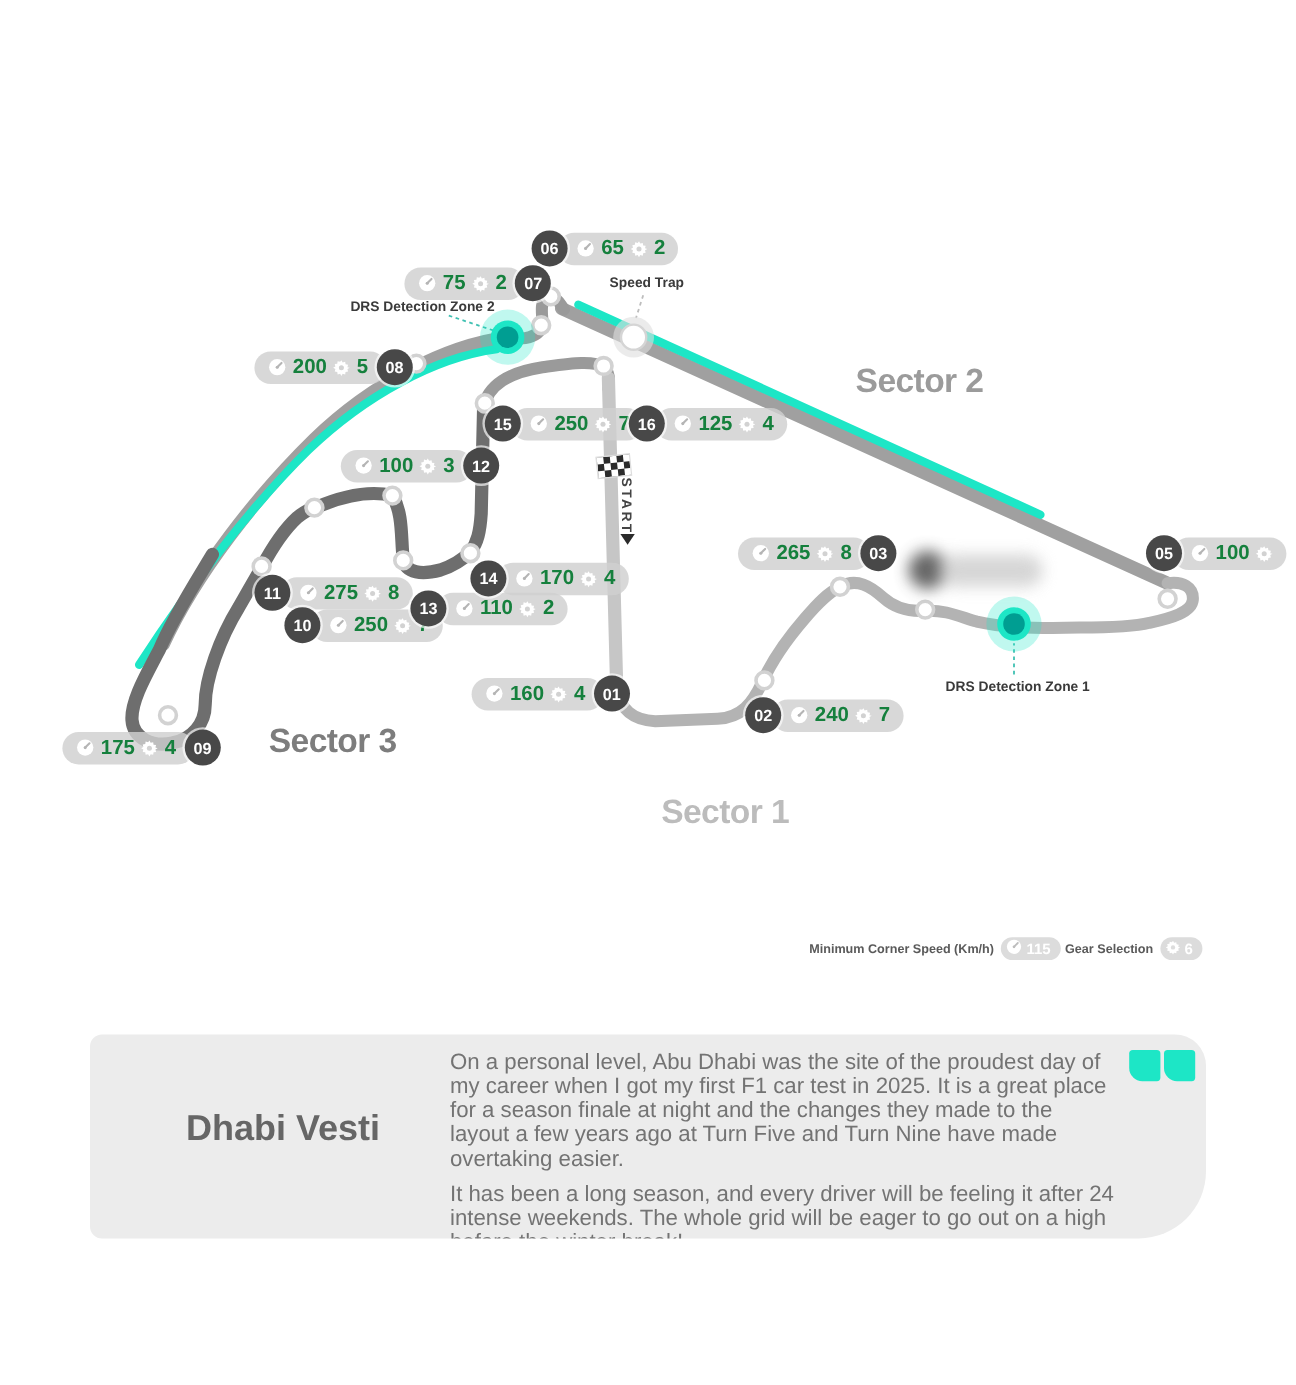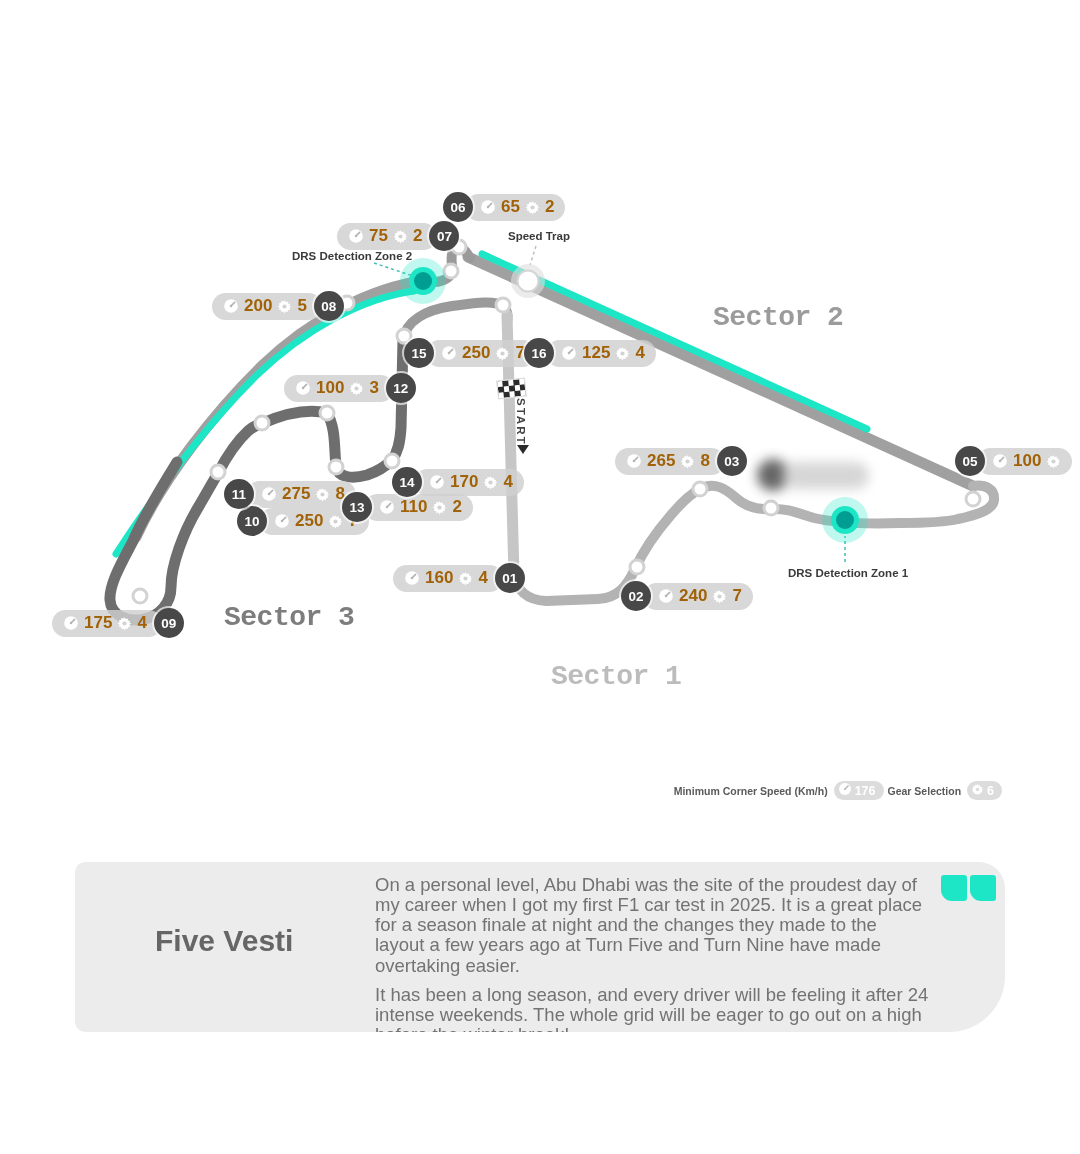--- a/index.html
+++ b/index.html
@@ -13,21 +13,21 @@
   .t-dark  {fill:none;stroke:#6e6e6e;stroke-width:11;stroke-linecap:round;stroke-linejoin:round;}
   .t-light {fill:none;stroke:#b3b3b3;stroke-width:10;stroke-linecap:round;stroke-linejoin:round;}
   .t-light2{fill:none;stroke:#c6c6c6;stroke-width:11;stroke-linecap:round;}
   .t-teal  {fill:none;stroke:var(--teal,#1de6c6);stroke-width:7;stroke-linecap:round;}
   .node    {fill:#fff;stroke:#d2d2d2;stroke-width:3;}
   .dash-gray{stroke:#bdbdbd;stroke-width:1.5;fill:none;stroke-dasharray:3 3;}
   .dash-teal{stroke:#3fc0b2;stroke-width:1.5;fill:none;stroke-dasharray:3 3;}
 
   
   .map-label{position:absolute;font-weight:700;color:#3a3a3a;font-size:11.5px;white-space:nowrap;}
-  .sector{position:absolute;font-weight:800;font-size:28px;letter-spacing:-.5px;white-space:nowrap;font-family:Liberation Mono, monospace;}
+  .sector{position:absolute;font-weight:800;font-size:28px;letter-spacing:-.5px;white-space:nowrap;}
   #sector1{left:551px;top:661px;color:#bcbcbc;}
   #sector2{left:713px;top:302px;color:#9b9b9b;}
   #sector3{left:224px;top:602px;color:#7d7d7d;}
   #speed-trap-label{left:508px;top:230px;}
   #drs2-label{left:258px;top:250px;padding-left:34px;}
   #drs1-label{left:788px;top:567px;}
 
   
   #start-flag{position:absolute;left:497px;top:379px;width:27px;height:17px;
       background:repeating-conic-gradient(#2b2b2b 0 25%,#fff 0 50%) 0 0/11px 11.4px;
@@ -36,21 +36,21 @@
       font-size:11.5px;font-weight:700;letter-spacing:2px;color:#444;}
   #start-arrow{position:absolute;left:517px;top:445px;width:0;height:0;
       border-left:6px solid transparent;border-right:6px solid transparent;border-top:9px solid #2b2b2b;}
 
   
   .badge{position:absolute;display:flex;align-items:center;height:30px;}
   .tnum{width:30px;height:30px;border-radius:50%;background:#484848;color:#fff;
       display:flex;align-items:center;justify-content:center;font-size:13.5px;font-weight:800;
       box-shadow:0 0 0 2px rgba(255,255,255,.65);position:relative;z-index:2;flex:0 0 auto;}
   .pill{display:flex;align-items:center;gap:5px;height:27px;border-radius:14px;
-      background:rgba(208,208,208,.82);padding:0 11px;color:#a16207;font-size:17px;font-weight:800;
+      background:rgba(208,208,208,.82);padding:0 11px;color:#15803d;font-size:17px;font-weight:800;
       white-space:nowrap;}
   .badge.cf .pill{margin-left:-8px;padding-left:15px;}
   .badge.pf .pill{margin-right:-8px;padding-right:15px;}
   .badge .icon{display:flex;align-items:center;}
 
   
   #redacted-badge{position:absolute;left:757px;top:459px;display:flex;align-items:center;
       filter:blur(6px);opacity:.85;}
   #redacted-badge .blob{width:32px;height:32px;border-radius:50%;background:#4b4b4b;}
   #redacted-badge .bar{width:86px;height:27px;border-radius:14px;background:#cfcfcf;margin-left:-6px;}
@@ -324,21 +324,21 @@
           <span>250</span>
           <span class="icon">
             <svg viewBox="0 0 20 20" width="15" height="15">
               <path fill="#fff" d="M10 1.5l1.4 2.5 2.8-.7.4 2.8 2.8.4-.7 2.8L19.2 10l-2.5 1.4.7 2.8-2.8.4-.4 2.8-2.8-.7L10 19.2l-1.4-2.5-2.8.7-.4-2.8-2.8-.4.7-2.8L.8 10l2.5-1.4-.7-2.8 2.8-.4.4-2.8 2.8.7z"></path>
               <circle cx="10" cy="10" r="2.8" fill="#d2d2d2"></circle>
             </svg>
           </span>
           <span>7</span>
         </div>
       </div>
-      <div class="badge cf" style="left: 224px; top: 479px; text-align: right;">
+      <div class="badge cf" style="left: 212px; top: 479px; text-align: right;">
         <div class="tnum">11</div>
         <div class="pill">
           <span class="icon">
             <svg viewBox="0 0 20 20" width="16" height="16">
               <circle cx="10" cy="10" r="8.5" fill="#fff"></circle>
               <path d="M10 10 L14.5 5.5" stroke="#b5b5b5" stroke-width="2.2" stroke-linecap="round"></path>
               <circle cx="10" cy="10" r="1.6" fill="#b5b5b5"></circle>
             </svg>
           </span>
           <span>275</span>
@@ -462,39 +462,39 @@
     <div class="legend-row">
       <span class="legend-label">Minimum Corner Speed (Km/h)</span>
       <span class="legend-pill">
         <span class="icon">
           <svg viewBox="0 0 20 20" width="14" height="14">
               <circle cx="10" cy="10" r="8.5" fill="#fff"></circle>
               <path d="M10 10 L14.5 5.5" stroke="#bdbdbd" stroke-width="2.2" stroke-linecap="round"></path>
               <circle cx="10" cy="10" r="1.6" fill="#bdbdbd"></circle>
             </svg>
         </span>
-        <span>176</span>
+        <span>115</span>
       </span>
     </div>
     <div class="legend-row">
       <span class="legend-label">Gear Selection</span>
       <span class="legend-pill">
         <span class="icon">
           <svg viewBox="0 0 20 20" width="13" height="13">
               <path fill="#fff" d="M10 1.5l1.4 2.5 2.8-.7.4 2.8 2.8.4-.7 2.8L19.2 10l-2.5 1.4.7 2.8-2.8.4-.4 2.8-2.8-.7L10 19.2l-1.4-2.5-2.8.7-.4-2.8-2.8-.4.7-2.8L.8 10l2.5-1.4-.7-2.8 2.8-.4.4-2.8 2.8.7z"></path>
               <circle cx="10" cy="10" r="2.8" fill="#dcdcdc"></circle>
             </svg>
         </span>
         <span>6</span>
       </span>
     </div>
   </div>
 
   <div id="driver-card">
-    <div id="driver-name">Five Vesti</div>
+    <div id="driver-name">Dhabi Vesti</div>
     <div id="driver-quote">
       <p>On a personal level, Abu Dhabi was the site of the proudest day of my career when I got my first F1 car test in 2025. It is a great place for a season finale at night and the changes they made to the layout a few years ago at Turn Five and Turn Nine have made overtaking easier.</p>
       <p>It has been a long season, and every driver will be feeling it after 24 intense weekends. The whole grid will be eager to go out on a high before the winter break!</p>
     </div>
     <div id="quote-icon">
         <span></span>
         <span></span>
       </div>
   </div>
 

